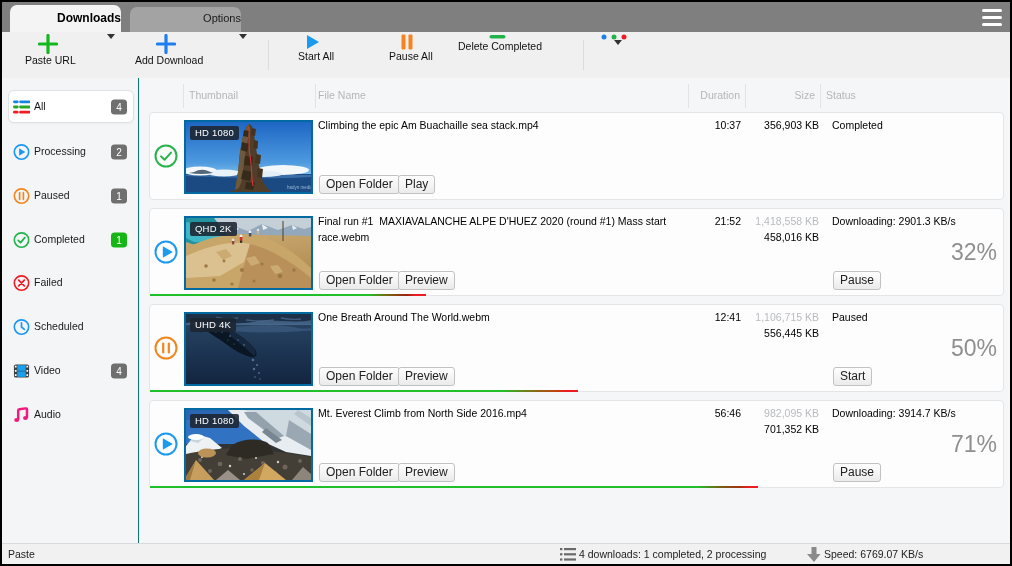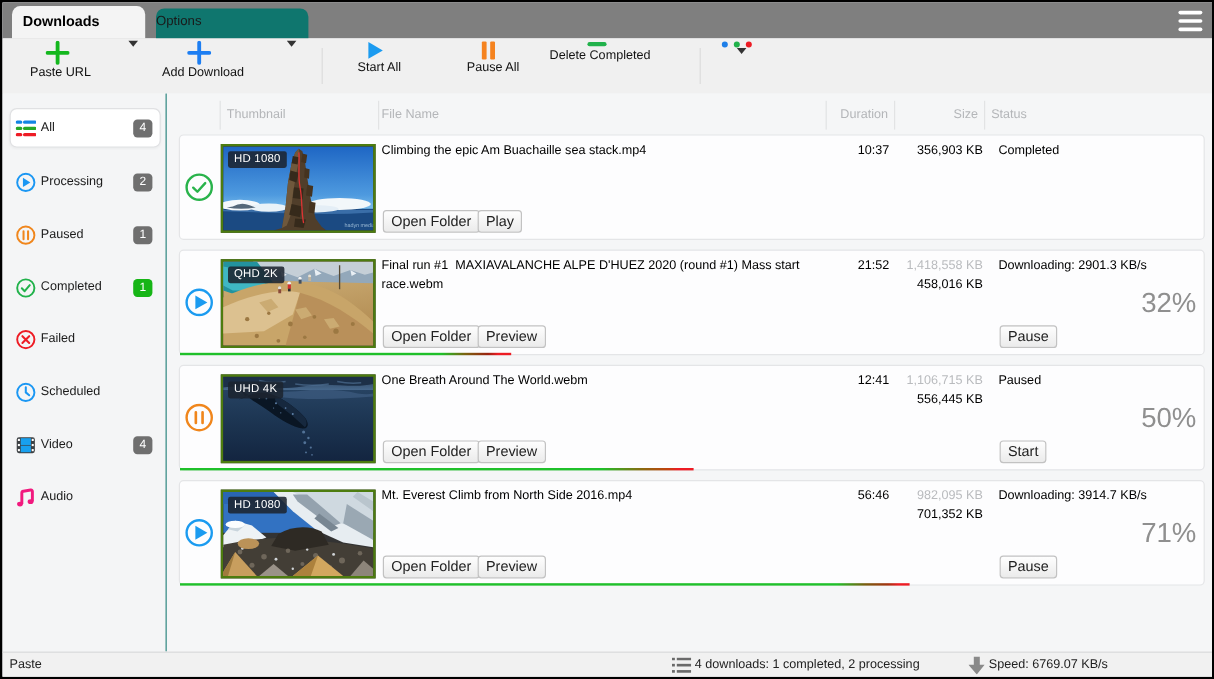--- a/index.html
+++ b/index.html
@@ -3,23 +3,23 @@
 <meta charset="utf-8">
 <style>
 * { margin:0; padding:0; box-sizing:border-box; }
 html,body { width:1012px; height:566px; overflow:hidden; }
 body { font-family:"Liberation Sans", sans-serif; font-size:10.5px; }
 #win { position:relative; width:1012px; height:566px; background:#000; }
 #inner { position:absolute; left:2px; top:2px; width:1008px; height:562px; background:#f5f6f7; overflow:hidden; }
 
 
 #tabbar { position:absolute; left:0; top:0; width:1008px; height:30px; background:#7f7f7f; }
-.tab { position:absolute; border-radius:7px 7px 0 0; font-size:11px; text-align:left; }
+.tab { position:absolute; border-radius:7px 7px 0 0; font-size:11px; text-align:right; }
 #tab-dl { left:8px; top:3px; width:111px; height:27px; background:#f4f4f4; font-weight:bold; color:#000; line-height:26px; font-size:12px; text-indent:9px; }
-#tab-opt { left:128px; top:5px; width:127px; height:25px; background:#0f766e; color:#1a1a1a; line-height:23px; }
+#tab-opt { left:128px; top:5px; width:111px; height:25px; background:#a3a3a3; color:#1a1a1a; line-height:23px; }
 #burger { position:absolute; right:8px; top:7px; width:20px; height:17px; }
 #burger div { position:absolute; left:0; width:20px; height:2.6px; background:#fff; border-radius:2px; }
 
 
 #toolbar { position:absolute; left:0; top:30px; width:1008px; height:46px; background:#f0f0f0; }
 .titem { position:absolute; top:2px; height:46px; display:flex; align-items:center; font-size:10.5px; color:#111;flex-direction:column; }
 .tsep { position:absolute; top:8px; width:1px; height:30px; background:#dcdcdc; }
 .caret { width:0; height:0; border-left:4.5px solid transparent; border-right:4.5px solid transparent; border-top:5px solid #333; }
 
 
@@ -30,21 +30,21 @@
 .badge { position:absolute; right:12px; top:50%; transform:translateY(-50%); min-width:16px; height:15px; background:#6f6f6f; border-radius:3.5px; color:#fff; font-size:10px; line-height:15px; text-align:center; padding:0 2px; }
 #allbox { position:absolute; left:6px; top:12px; width:126px; height:33px; background:#fff; border:1px solid #e0e1e3; border-radius:6px; box-shadow:0 1px 2px rgba(0,0,0,0.04); }
 
 
 #main { position:absolute; left:137px; top:76px; width:871px; height:465px; background:#f5f6f7; }
 .hsep { position:absolute; top:6px; width:1px; height:24px; background:#e2e3e4; }
 .hlbl { position:absolute; top:11px; font-size:10.5px; color:#b4b6b9; }
 
 .card { position:absolute; left:10px; width:855px; height:88px; background:#fdfdfe; border:1px solid #e4e5e7; border-radius:4px; }
 .stico { position:absolute; left:4px; top:31px; width:24px; height:24px; }
-.thumb { position:absolute; left:34px; top:7px; width:129px; height:74px; border:2px solid #4d7c0f; background:#333; }
+.thumb { position:absolute; left:34px; top:7px; width:129px; height:74px; border:2px solid #0369a1; background:#333; }
 .thumb svg { display:block; }
 .tbadge { position:absolute; left:4px; top:4px; background:rgba(28,36,48,0.88); color:#fff; font-size:9.5px; padding:1px 5px 2px 5px; border-radius:2px; letter-spacing:0.2px; }
 .fname { position:absolute; left:168px; top:4px; width:372px; font-size:10.5px; color:#000; line-height:16px; }
 .dur { position:absolute; left:481px; top:4px; width:110px; text-align:right; font-size:10.5px; color:#000; line-height:16px; }
 .size { position:absolute; left:561px; top:4px; width:108px; text-align:right; font-size:10.5px; color:#000; line-height:16px; }
 .size .tot { color:#b9bbbe; }
 .stat { position:absolute; left:682px; top:4px; font-size:10.5px; color:#000; line-height:16px; }
 .pct { position:absolute; right:6px; top:30px; font-size:23px; color:#8f8f8f; }
 .btn { position:absolute; top:62px; height:19px; background:linear-gradient(#fefefe,#ebebeb); border:1px solid #c2c2c2; border-radius:3px; font-size:12px; color:#222; line-height:17px; padding:0 6px; display:inline-block; }
 .prog { position:absolute; left:0; bottom:-1px; height:2px; }

